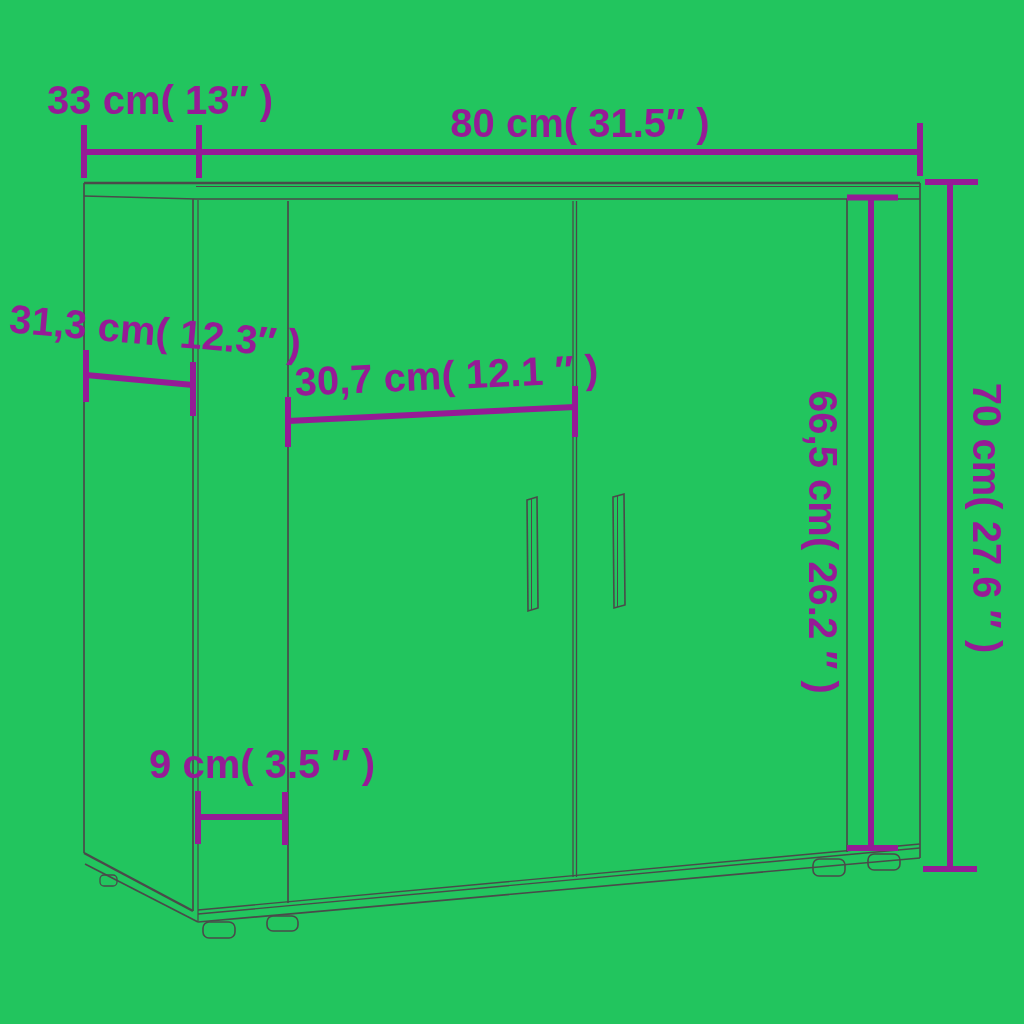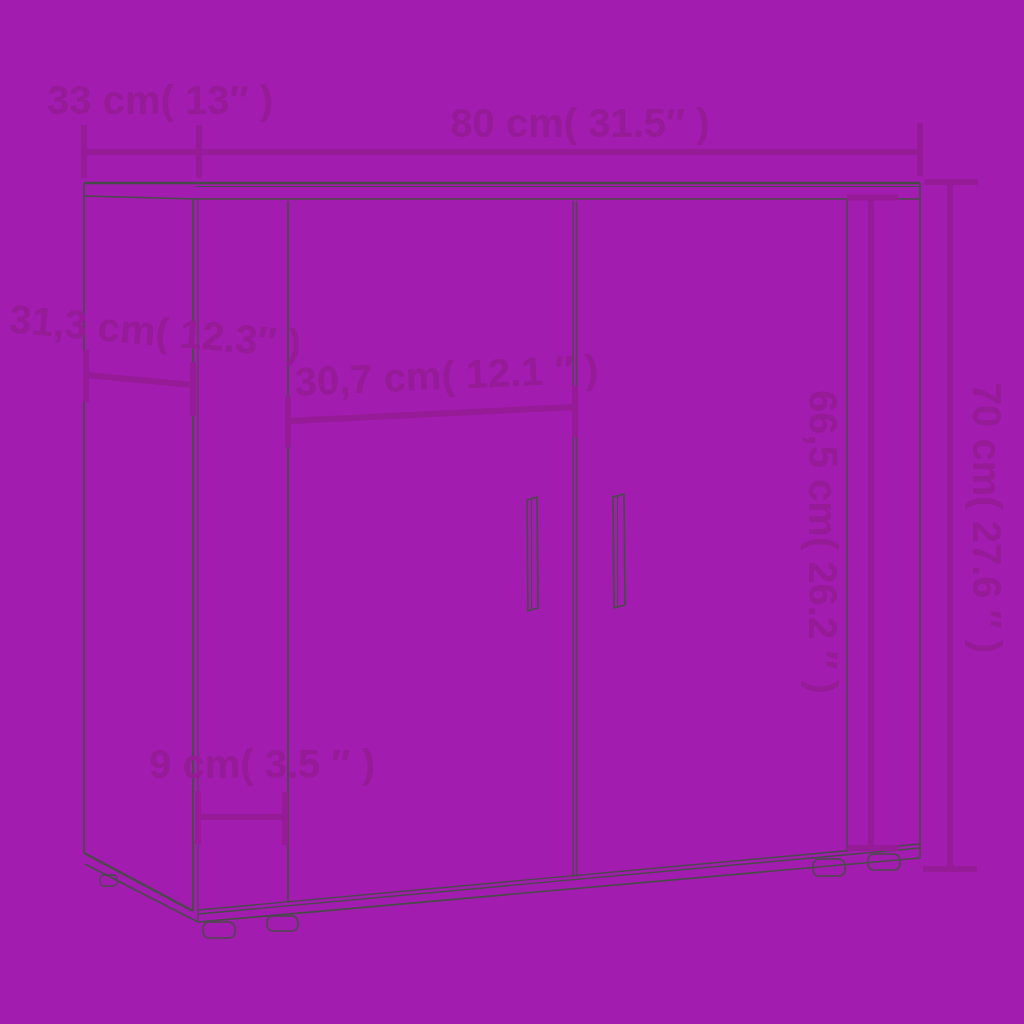--- a/index.html
+++ b/index.html
@@ -1,16 +1,16 @@
 <!DOCTYPE html>
 <html><head>
 <meta charset="utf-8">
 <style>
   html,body{margin:0;padding:0;background:#ffffff;}
-  .stage{width:1024px;height:1024px;position:relative;background:#a21caf;overflow:hidden;}
+  .stage{width:1024px;height:1024px;position:relative;background:#22c55e;overflow:hidden;}
   .dim-label{
     font-family:"Liberation Sans", sans-serif;
     font-weight:bold;
     font-size:40px;
   }
   svg{display:block;}
 </style>
 </head>
 <body>
 

